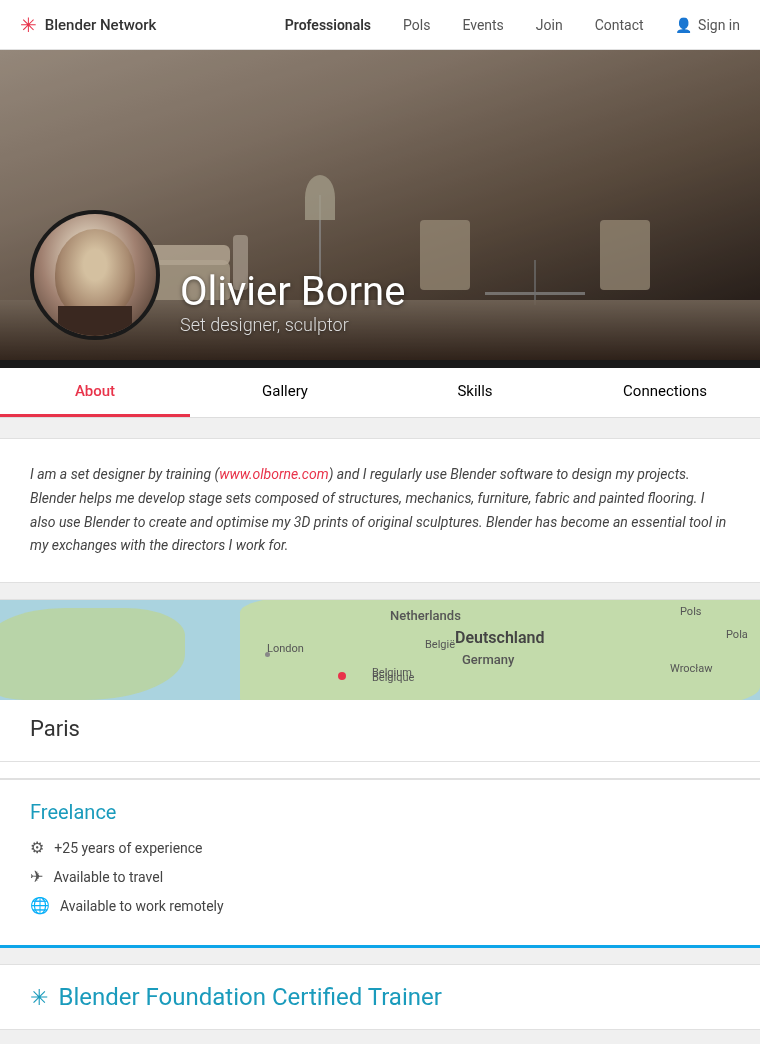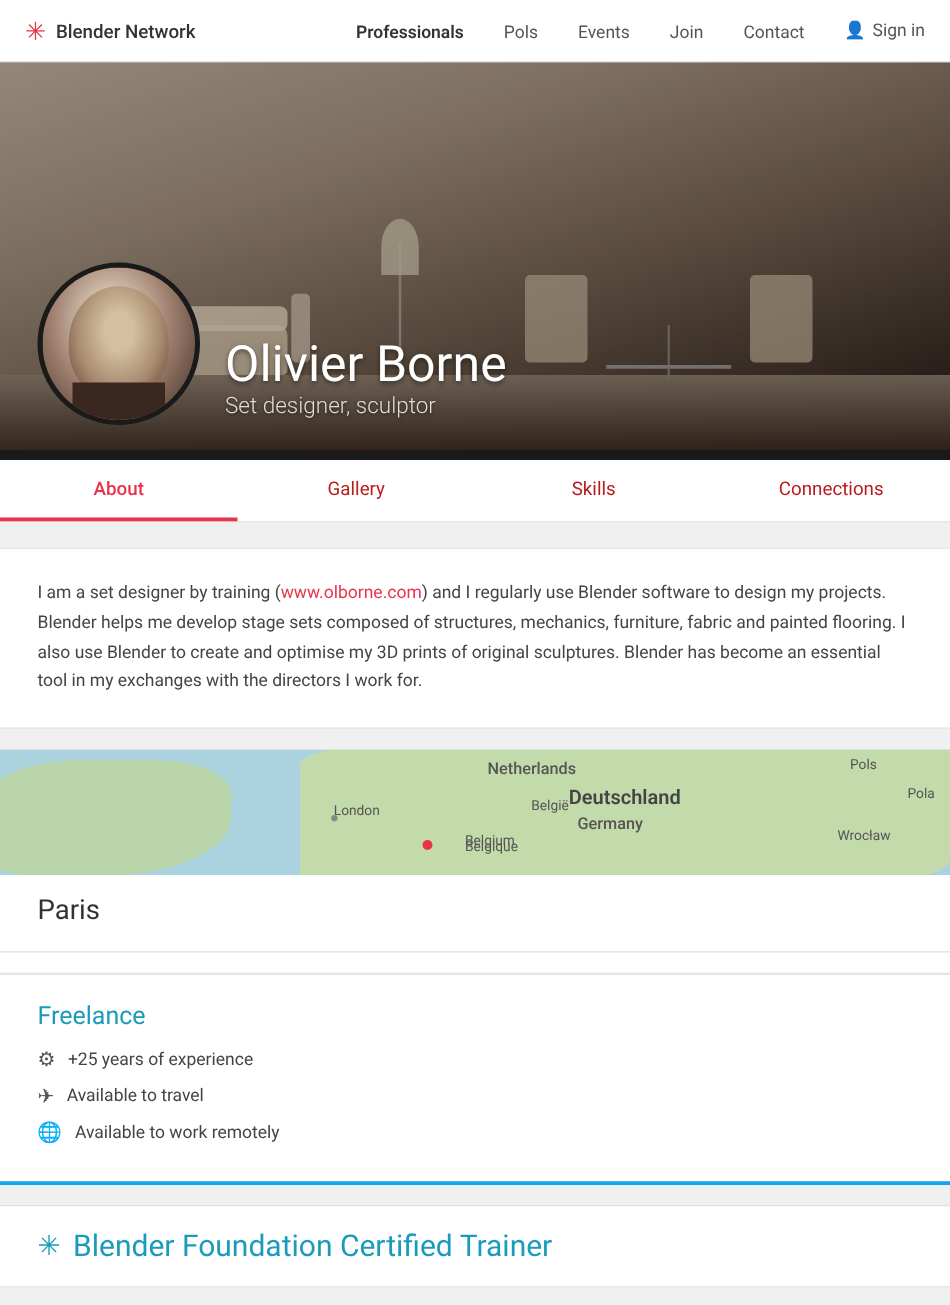--- a/index.html
+++ b/index.html
@@ -121,21 +121,21 @@
     .tabs {
       background: #fff;
       display: flex;
       border-bottom: 1px solid #ddd;
     }
     .tab {
       flex: 1;
       padding: 14px 0;
       text-align: center;
       font-size: 15px;
-      color: #b91c1c;
+      color: #000000;
       cursor: pointer;
       border-bottom: 3px solid transparent;
       text-decoration: none;
     }
     .tab.active {
       color: #e8334a;
       border-bottom: 3px solid #e8334a;
       font-weight: 500;
     }
 
@@ -145,20 +145,21 @@
       padding: 20px 0;
     }
 
     
     .card {
       background: #fff;
       margin: 0 0 16px 0;
       padding: 24px 30px;
       border-top: 1px solid #e0e0e0;
       border-bottom: 1px solid #e0e0e0;
+      font-style: italic;
     }
     .about-text {
       font-size: 14px;
       line-height: 1.7;
       color: #444;
     }
     .about-link {
       color: #e8334a;
       text-decoration: none;
     }

